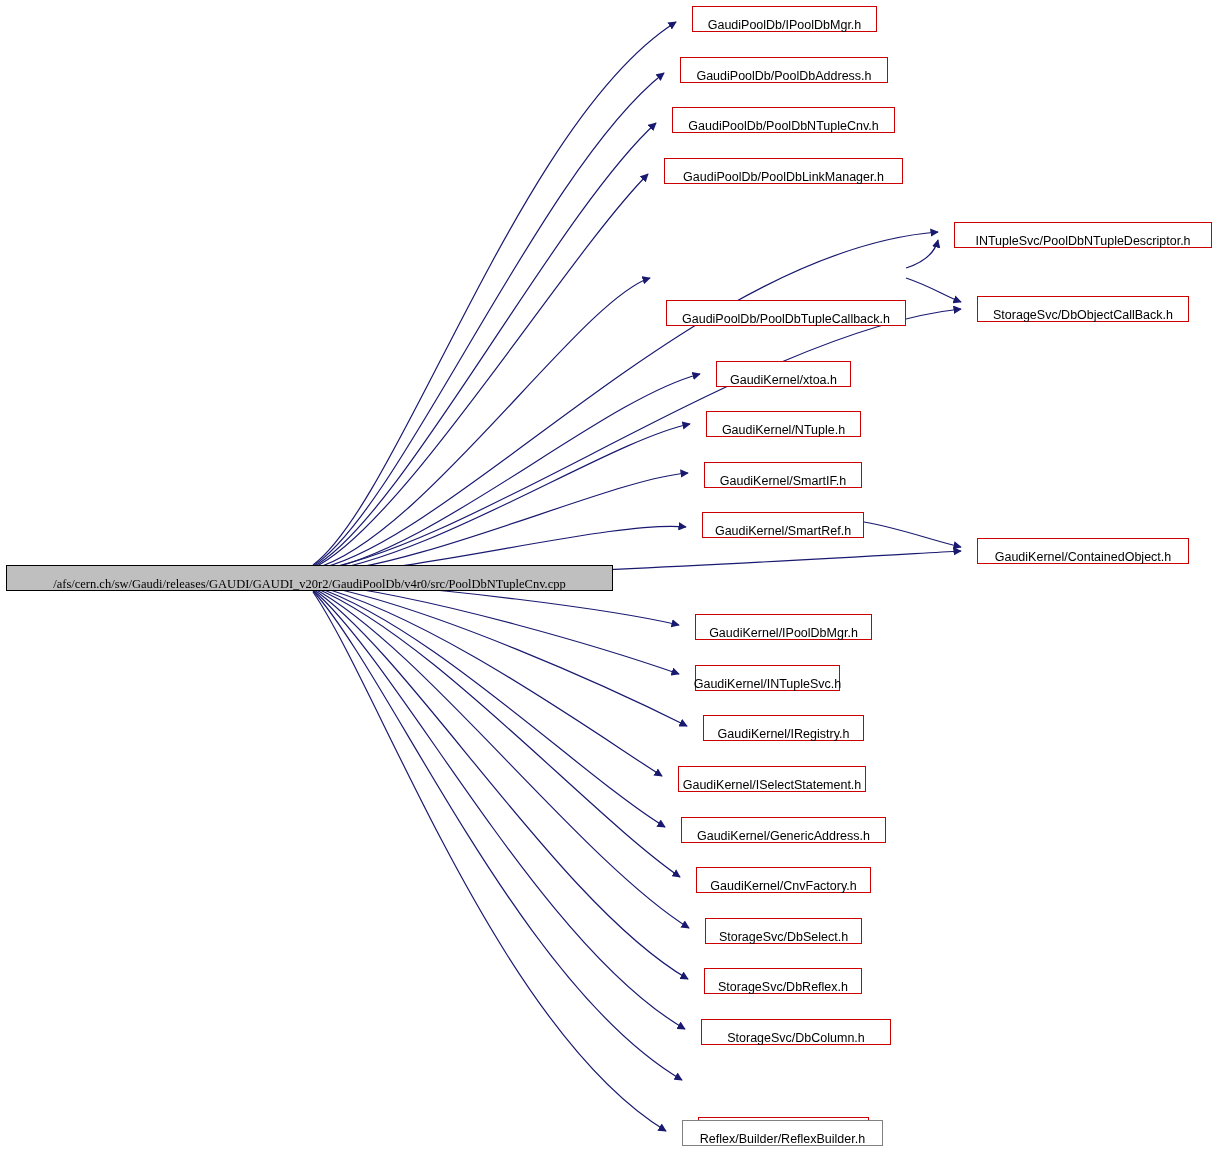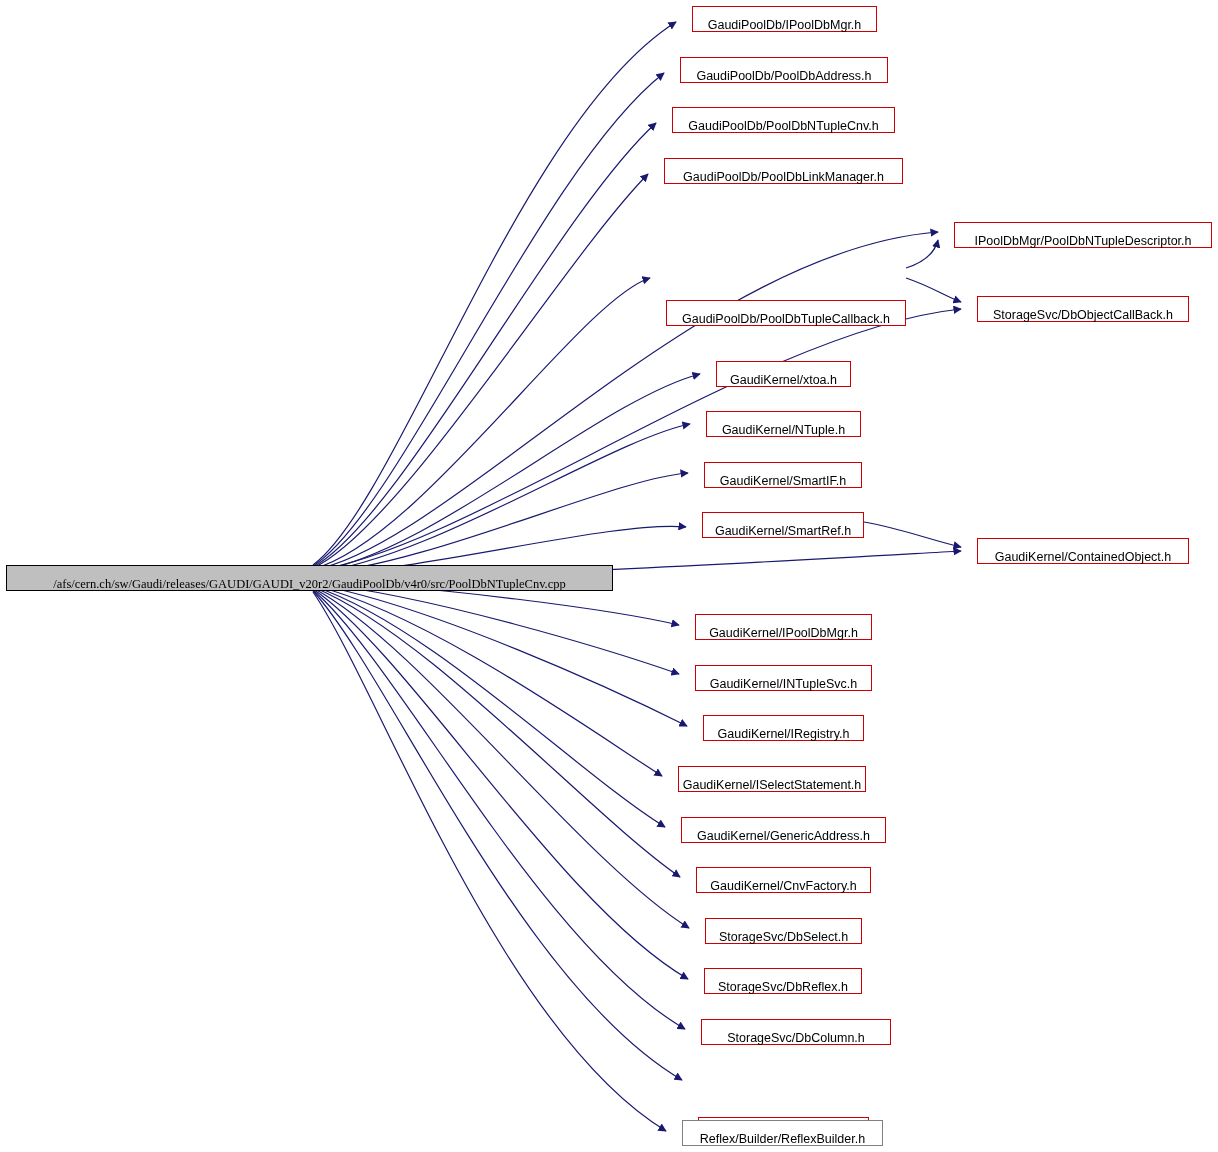--- a/index.html
+++ b/index.html
@@ -102,21 +102,21 @@
   <div class="node" style="left:680px; top:57px; width:208px;">
       <span>GaudiPoolDb/PoolDbAddress.h</span>
     </div>
   <div class="node" style="left:672px; top:107px; width:223px;">
       <span>GaudiPoolDb/PoolDbNTupleCnv.h</span>
     </div>
   <div class="node" style="left:664px; top:158px; width:239px;">
       <span>GaudiPoolDb/PoolDbLinkManager.h</span>
     </div>
   <div class="node" style="left:954px; top:222px; width:258px;">
-      <span>IPoolDbMgr/PoolDbNTupleDescriptor.h</span>
+      <span>INTupleSvc/PoolDbNTupleDescriptor.h</span>
     </div>
   <div class="node" style="left:666px; top:259px; width:240px;margin-top:41px;">
       <span>GaudiPoolDb/PoolDbTupleCallback.h</span>
     </div>
   <div class="node" style="left:977px; top:296px; width:212px;">
       <span>StorageSvc/DbObjectCallBack.h</span>
     </div>
   <div class="node" style="left:716px; top:361px; width:135px;">
       <span>GaudiKernel/xtoa.h</span>
     </div>
@@ -128,21 +128,21 @@
     </div>
   <div class="node" style="left:702px; top:512px; width:162px;">
       <span>GaudiKernel/SmartRef.h</span>
     </div>
   <div class="node" style="left:977px; top:538px; width:212px;">
       <span>GaudiKernel/ContainedObject.h</span>
     </div>
   <div class="node" style="left:695px; top:614px; width:177px;">
       <span>GaudiKernel/IPoolDbMgr.h</span>
     </div>
-  <div class="node" style="left:695px; top:665px; width:177px;">
+  <div class="node" style="left:695px; top:665px; width:145px;">
       <span>GaudiKernel/INTupleSvc.h</span>
     </div>
   <div class="node" style="left:703px; top:715px; width:161px;">
       <span>GaudiKernel/IRegistry.h</span>
     </div>
   <div class="node" style="left:678px; top:766px; width:188px;">
       <span>GaudiKernel/ISelectStatement.h</span>
     </div>
   <div class="node" style="left:681px; top:817px; width:205px;">
       <span>GaudiKernel/GenericAddress.h</span>

